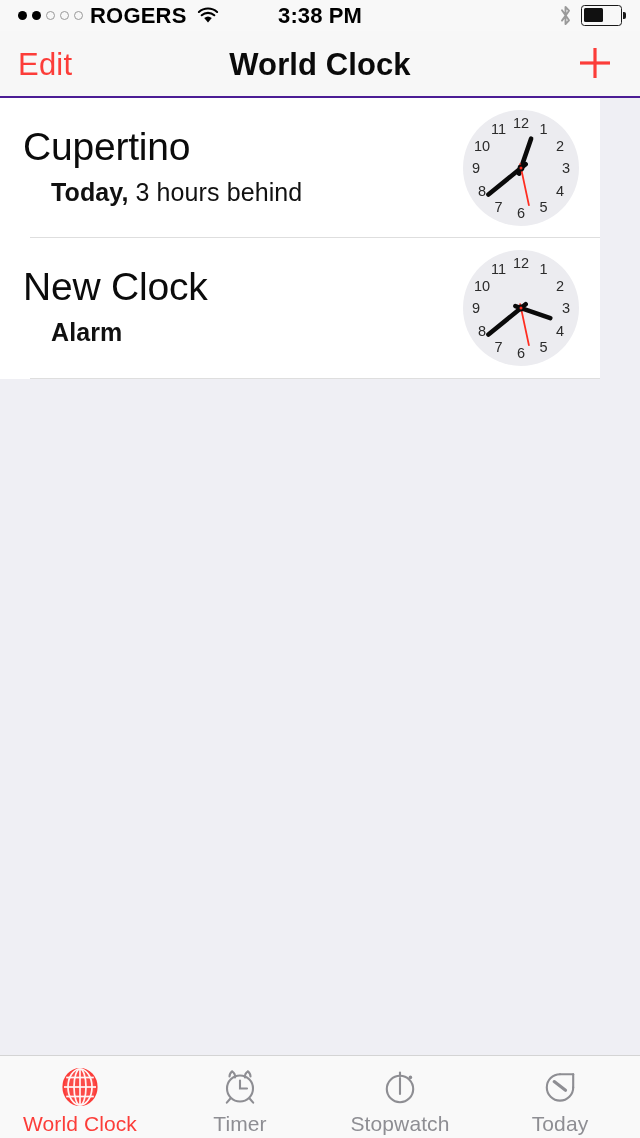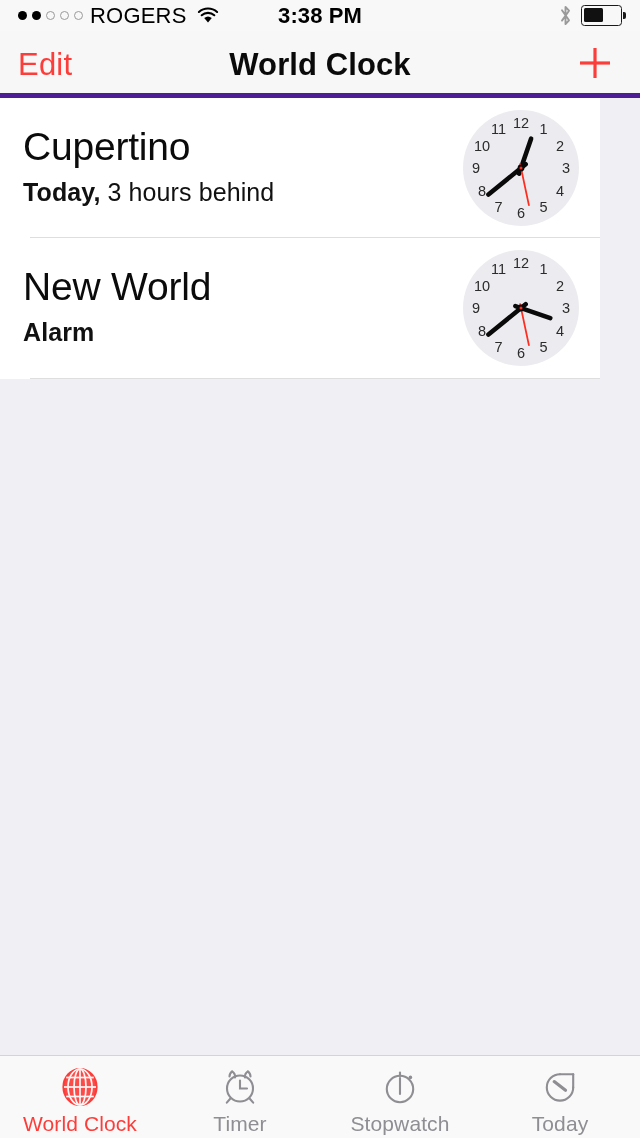--- a/index.html
+++ b/index.html
@@ -16,41 +16,41 @@
   .statusbar {
     position:absolute; left:0; top:0; width:640px; height:31px;
     background:#F8F8F8;
     display:flex; align-items:center;
   }
   .sb-left { position:absolute; left:18px; top:0; height:31px; display:flex; align-items:center; gap:7px; }
   .dots { display:flex; align-items:center; gap:5px; }
   .dot { width:9px; height:9px; border-radius:50%; }
   .dot.filled { background:#000; }
   .dot.hollow { background:transparent; border:1.4px solid #9a9a9a; }
-  .carrier { font-size:22px; color:#000; letter-spacing:0.2px; font-weight:400; }
+  .carrier { font-size:22px; color:#000; letter-spacing:0.2px; font-weight:700; }
   .wifi { width:22px; height:17px; position:relative; margin-left:3px; }
   .sb-center {
     position:absolute; left:0; right:0; top:0; height:31px;
     display:flex; align-items:center; justify-content:center;
     font-size:22px; font-weight:700; color:#000; letter-spacing:0.1px;
   }
   .sb-right { position:absolute; right:14px; top:0; height:31px; display:flex; align-items:center; gap:9px; }
   .bt { width:13px; height:21px; }
   .battery { width:45px; height:21px; position:relative; }
   .battery .shell { position:absolute; left:0; top:0; width:41px; height:21px;
     border:1.7px solid #1a1a1a; border-radius:3.5px; }
   .battery .cap { position:absolute; right:0; top:7px; width:3px; height:7px;
     background:#1a1a1a; border-radius:0 2px 2px 0; }
   .battery .fill { position:absolute; left:2.5px; top:2.5px; height:14px; background:#111; border-radius:1.5px; }
 
   
   .navbar {
     position:absolute; left:0; top:31px; width:640px; height:67px;
     background:#F7F7F7;
-    border-bottom:5px solid #4c1d95;
+    border-bottom:2px solid #4c1d95;
   }
   .nav-edit {
     position:absolute; left:18px; top:0; height:67px;
     display:flex; align-items:center;
     font-size:31px; color:#FC3D39; font-weight:400; letter-spacing:0.2px;
   }
   .nav-title {
     position:absolute; left:0; right:0; top:0; height:67px;
     display:flex; align-items:center; justify-content:center;
     font-size:31px; font-weight:700; color:#0a0a0a; letter-spacing:0.1px;
@@ -59,21 +59,21 @@
     position:absolute; right:19px; top:0; height:67px; width:52px;
     display:flex; align-items:center; justify-content:center;
   }
 
   
   .list { position:absolute; left:0; top:98px; width:600px; background:#FFFFFF; }
   .row { position:relative; height:140px; background:#FFFFFF; }
   .row-text { position:absolute; left:23px; top:0; height:140px;
     display:flex; flex-direction:column; justify-content:center; }
   .city { font-size:39px; font-weight:300; color:#0b0b0b; line-height:1.16; letter-spacing:-0.2px; }
-  .sub { font-size:25px; color:#111; line-height:1.5; margin-top:5px; letter-spacing:0.1px; }
+  .sub { font-size:25px; color:#111; line-height:1.5; margin-top:5px; letter-spacing:0.1px;margin-left:28px; }
   .sub b { font-weight:700; }
   .sub span.offset { font-weight:400; }
   .row-clock { position:absolute; right:18px; top:50%; transform:translateY(-50%); }
   .separator { position:absolute; left:30px; right:0; bottom:0; height:1px; background:#DEDEDE; }
 
   
   .clock { position:relative; width:122px; height:122px; }
   .clock svg { display:block; }
 
   
@@ -166,21 +166,21 @@
               <line x1="60.17" y1="57.09" x2="68.90" y2="98.17" stroke="#FF2D20" stroke-width="1.8" stroke-linecap="round"></line>
               <circle cx="61" cy="61" r="3.4" fill="#0a0a0a"></circle>
               <circle cx="61" cy="61" r="1.5" fill="#FF2D20"></circle>
             </svg>
           </div>
         </div>
         <div class="separator"></div>
       </div>
       <div class="row">
         <div class="row-text">
-          <div class="city">New World</div>
+          <div class="city">New Clock</div>
           <div class="sub"><b>Alarm</b><span class="offset"></span></div>
         </div>
         <div class="row-clock">
           <div class="clock">
             <svg width="122" height="122" viewBox="0 0 122 122">
               <circle cx="61" cy="61" r="58" fill="#ECECF0"></circle>
               <text x="61.00" y="21.20" text-anchor="middle" font-family="Liberation Sans, sans-serif" font-size="14.5" fill="#2b2b2b">12</text>
               <text x="83.50" y="27.23" text-anchor="middle" font-family="Liberation Sans, sans-serif" font-size="14.5" fill="#2b2b2b">1</text>
               <text x="99.97" y="43.70" text-anchor="middle" font-family="Liberation Sans, sans-serif" font-size="14.5" fill="#2b2b2b">2</text>
               <text x="106.00" y="66.20" text-anchor="middle" font-family="Liberation Sans, sans-serif" font-size="14.5" fill="#2b2b2b">3</text>

